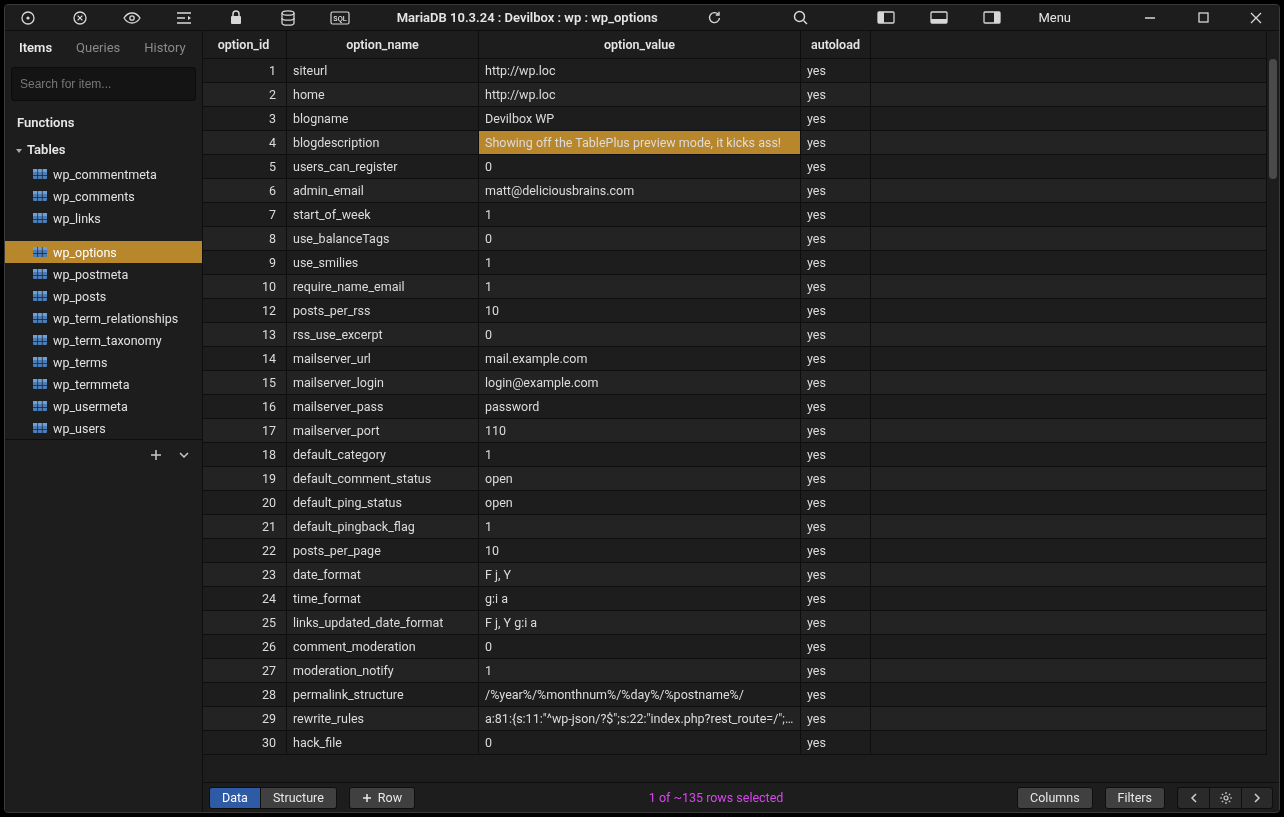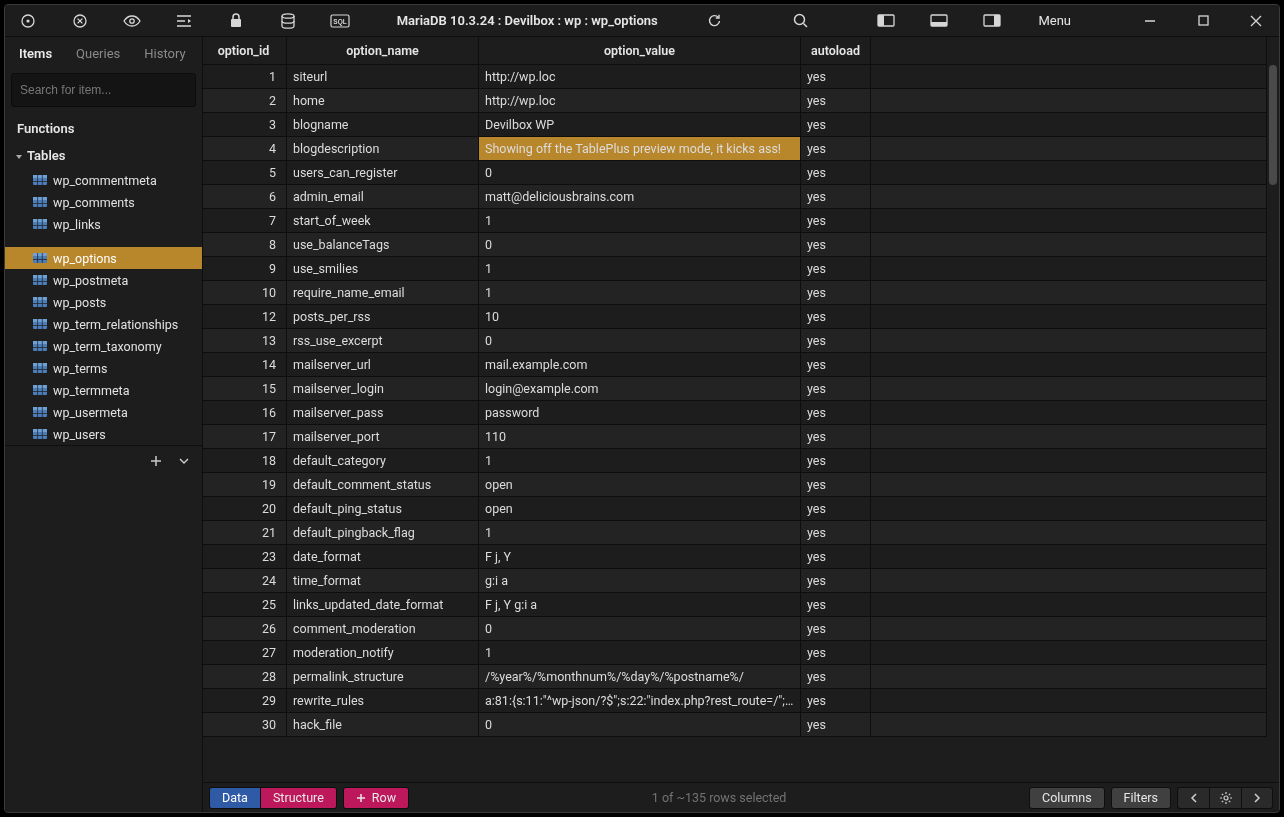--- a/index.html
+++ b/index.html
@@ -18,21 +18,21 @@
     inset: 4px;
     background: #1d1d1d;
     border: 1px solid #3a3a3a;
     border-radius: 4px;
     display: flex;
     flex-direction: column;
     overflow: hidden;
   }
   
   .titlebar {
-    height: 32px;
+    height: 26px;
     display: flex;
     align-items: center;
     background: #1d1d1d;
     border-bottom: 1px solid #0e0e0e;
     padding: 0 6px;
     gap: 2px;
   }
   .tb-btn {
     width: 34px;
     height: 30px;
@@ -212,44 +212,44 @@
     border-radius: 4px;
   }
   
   .statusbar {
     height: 30px;
     background: #1d1d1d;
     border-top: 1px solid #0e0e0e;
     display: flex;
     align-items: center;
     padding: 0 6px;
-    gap: 6px;
+    gap: 12px;
   }
   .seg {
     display: flex;
     border: 1px solid #0e0e0e;
     border-radius: 3px;
     overflow: hidden;
     height: 22px;
   }
   .seg-btn {
     padding: 0 12px;
     display:flex; align-items:center; justify-content:center;
-    background: #be185d;
+    background: #404040;
     color: #e8e8e8;
     border-right: 1px solid #0e0e0e;
     font-size: 12.5px;
     gap: 6px;
   }
   .seg-btn:last-child { border-right: none; }
   .seg-btn.active { background: #2f5aa6; color: #fff; }
   .status-center {
     flex: 1;
     text-align: center;
-    color: #737373;
+    color: #d946ef;
     font-size: 12.5px;
   }
   .btn {
     height: 22px;
     padding: 0 12px;
     display: flex; align-items: center; justify-content: center;
     background: #404040;
     border: 1px solid #0e0e0e;
     border-radius: 3px;
     color: #e8e8e8;
@@ -698,20 +698,27 @@
                 <td class="col-id">20</td>
                 <td class="col-name">default_ping_status</td>
                 <td class="col-value">open</td>
                 <td class="col-auto">yes</td>
                 <td class="col-fill"></td>
               </tr>
               <tr>
                 <td class="col-id">21</td>
                 <td class="col-name">default_pingback_flag</td>
                 <td class="col-value">1</td>
+                <td class="col-auto">yes</td>
+                <td class="col-fill"></td>
+              </tr>
+              <tr>
+                <td class="col-id">22</td>
+                <td class="col-name">posts_per_page</td>
+                <td class="col-value">10</td>
                 <td class="col-auto">yes</td>
                 <td class="col-fill"></td>
               </tr>
               <tr>
                 <td class="col-id">23</td>
                 <td class="col-name">date_format</td>
                 <td class="col-value">F j, Y</td>
                 <td class="col-auto">yes</td>
                 <td class="col-fill"></td>
               </tr>

